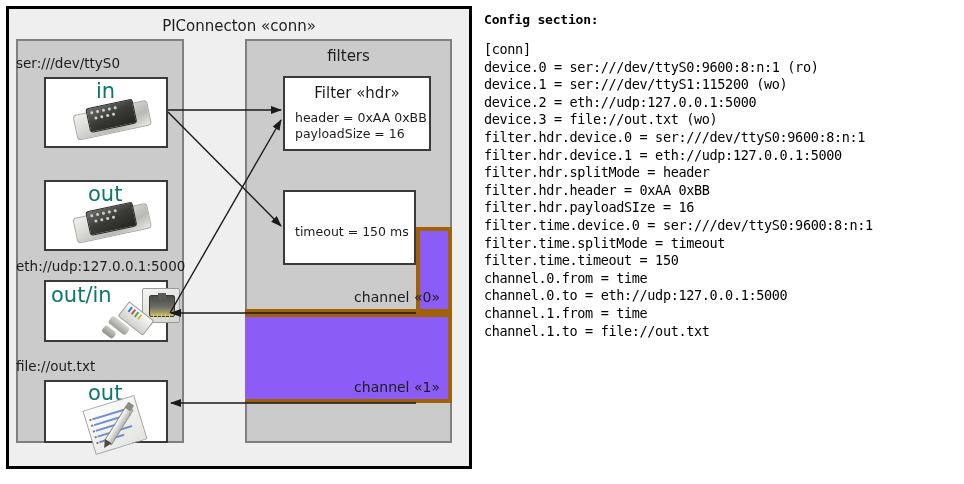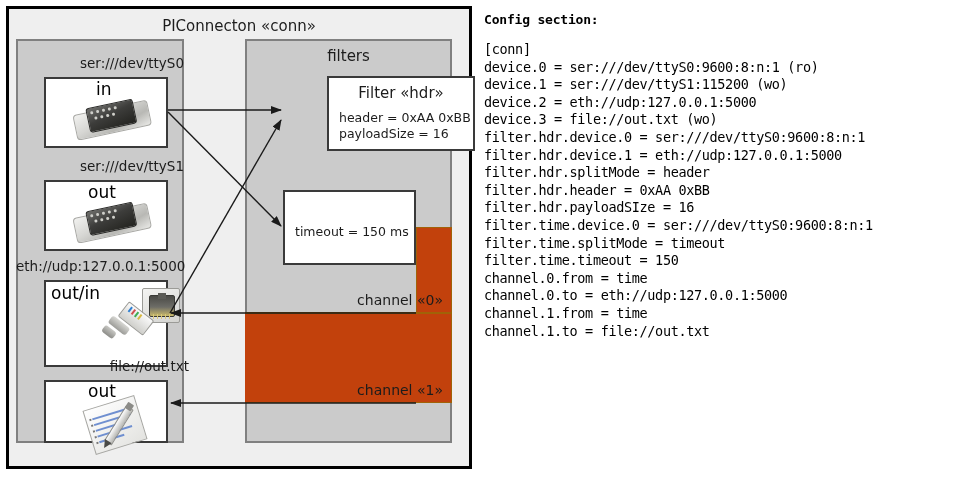--- a/index.html
+++ b/index.html
@@ -26,28 +26,28 @@
     position:absolute;left:245px;top:39px;width:207px;height:404px;
     background:#cbcbcb;border:2px solid #808080;box-sizing:border-box;
   }
   .panel-title{
     position:absolute;left:0;top:6px;width:100%;text-align:center;
     font-size:15px;color:#1c1c1c;
   }
 
   
   .dev-label{
-    position:absolute;text-align:right;font-size:13.5px;color:#1c1c1c;
+    position:absolute;text-align:left;font-size:13.5px;color:#1c1c1c;
     white-space:nowrap;
   }
   .dev-box{
     position:absolute;background:#ffffff;border:2px solid #3a3a3a;box-sizing:border-box;
   }
   .dev-io{
-    position:absolute;font-size:17px;color:#000000;white-space:nowrap;
+    position:absolute;font-size:21px;color:#0f766e;white-space:nowrap;
   }
 
   
   .serial-art{position:absolute;left:28px;top:22px;width:78px;height:36px;transform:rotate(-12deg);}
   .serial-body{
     position:absolute;left:0;top:6px;width:74px;height:24px;border-radius:4px;
     background:linear-gradient(160deg,#f1f1ef 0%,#d7d7d4 38%,#b8b8b4 70%,#e9e9e6 100%);
     border:1px solid #a9a9a5;
   }
   .serial-shell{
@@ -126,21 +126,21 @@
   }
   .filter-title{
     position:absolute;left:0;top:6px;width:100%;text-align:center;font-size:15px;color:#1c1c1c;
   }
   .filter-props{
     position:absolute;left:10px;top:32px;font-size:12.5px;line-height:16px;color:#1c1c1c;
   }
 
   
   .channel-box{
-    position:absolute;background:#c2410c;border:1px solid #a16207;box-sizing:border-box;
+    position:absolute;background:#8b5cf6;border:4px solid #a16207;box-sizing:border-box;
   }
   .channel-label{
     position:absolute;right:8px;bottom:4px;font-size:14px;color:#1c1c1c;white-space:nowrap;
   }
 
   
   .arrows{position:absolute;left:0;top:0;width:466px;height:463px;pointer-events:none;}
 
   
   .config{
@@ -181,21 +181,20 @@
         <i style="left:18px;top:0px"></i>
           <i style="left:24px;top:0px"></i>
         <i style="left:3px;top:6px"></i>
           <i style="left:9px;top:6px"></i>
           <i style="left:15px;top:6px"></i>
         <i style="left:21px;top:6px"></i>
       </div>
     </div>
   </div>
 
-  <div class="dev-label" style="left:16px;top:158px;width:168px;">ser:///dev/ttyS1</div>
   <div class="dev-box" style="left:44px;top:180px;width:124px;height:71px;">
     <div class="dev-io" style="left:42px;top:0px;">out</div>
     <div class="serial-art">
       <div class="serial-tail"></div>
       <div class="serial-body"></div>
       <div class="serial-shell"></div>
       <div class="serial-pins">
         <i style="left:0px;top:0px"></i>
           <i style="left:6px;top:0px"></i>
           <i style="left:12px;top:0px"></i>
@@ -203,21 +202,21 @@
           <i style="left:24px;top:0px"></i>
         <i style="left:3px;top:6px"></i>
           <i style="left:9px;top:6px"></i>
           <i style="left:15px;top:6px"></i>
         <i style="left:21px;top:6px"></i>
       </div>
     </div>
   </div>
 
   <div class="dev-label" style="left:16px;top:258px;width:155px;">eth://udp:127.0.0.1:5000</div>
-  <div class="dev-box" style="left:44px;top:280px;width:124px;height:87px;">
+  <div class="dev-box" style="left:44px;top:280px;width:124px;height:62px;">
     <div class="dev-io" style="left:5px;top:1px;">out/in</div>
     <div class="eth-art">
       <div class="eth-socket">
         <div class="jack">
             <b></b>
           </div>
         <i style="left:10px"></i>
           <i style="left:14px"></i>
           <i style="left:18px"></i>
         <i style="left:22px"></i>
@@ -255,21 +254,21 @@
           <div class="cap"></div>
           <div class="tip"></div>
       </div>
     </div>
   </div>
 
   <div class="filters-panel">
     <div class="panel-title">filters</div>
   </div>
 
-  <div class="filter-box" style="left:283px;top:76px;width:148px;height:75px;margin-left:44px;">
+  <div class="filter-box" style="left:283px;top:76px;width:148px;height:75px;">
     <div class="filter-title">Filter «hdr»</div>
     <div class="filter-props">
       <div>header = 0xAA 0xBB</div>
       <div>payloadSize = 16</div>
     </div>
   </div>
 
   <div class="filter-box" style="left:283px;top:190px;width:133px;height:75px;">
     <div class="filter-props">
       <div>timeout = 150 ms</div>

